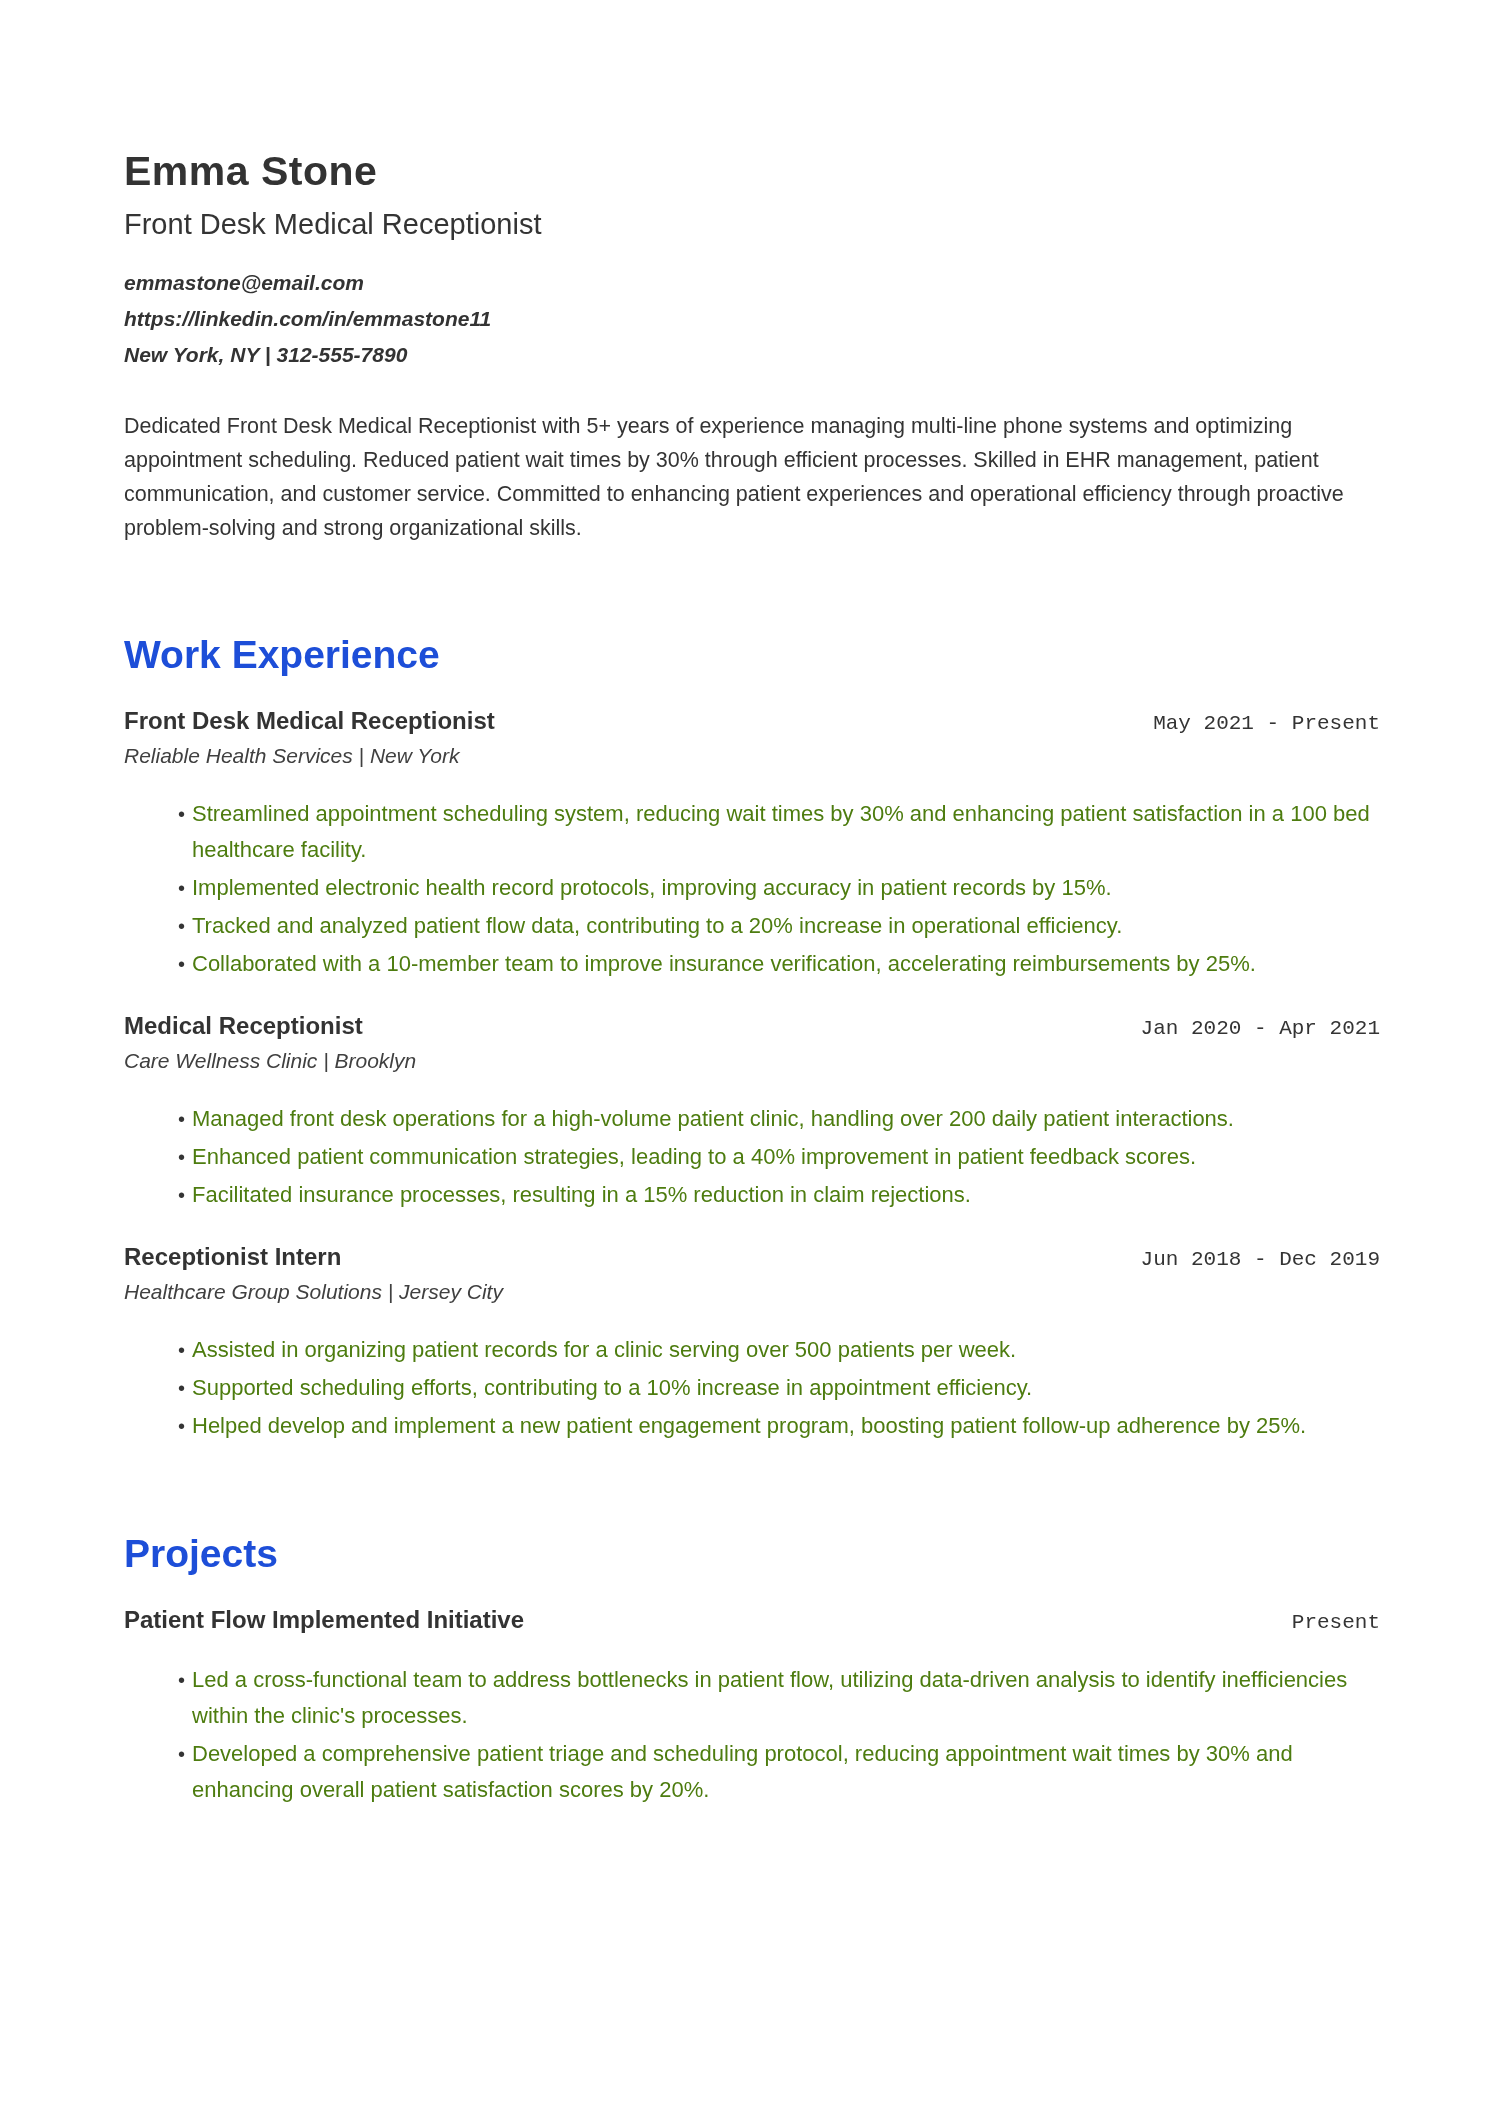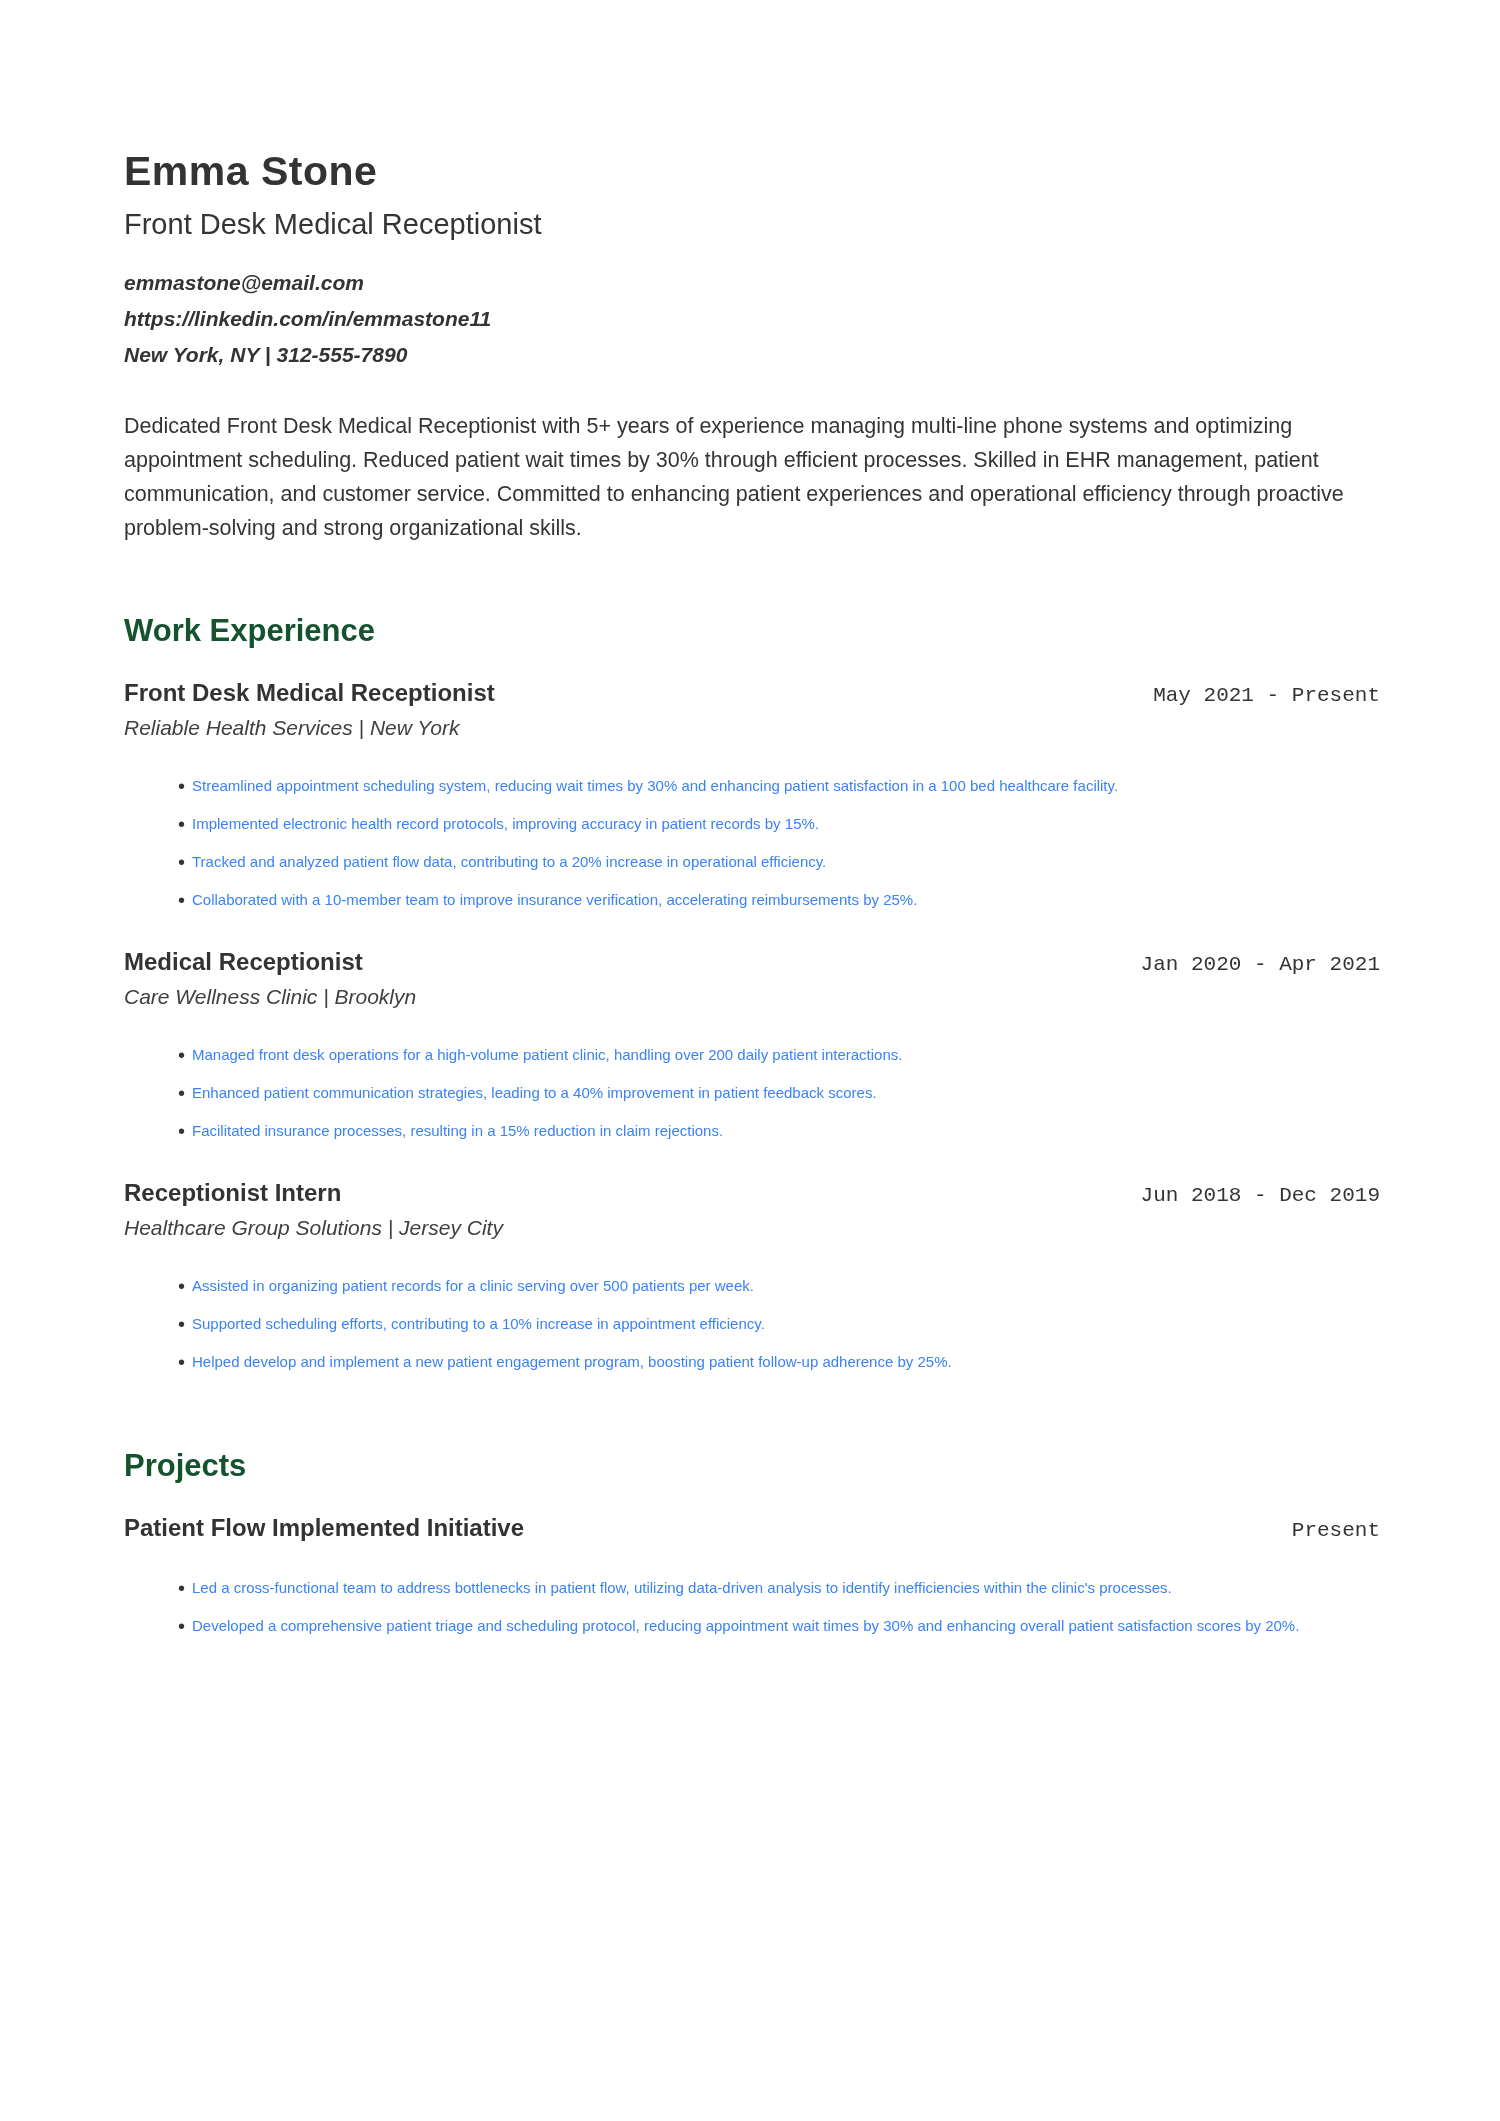--- a/index.html
+++ b/index.html
@@ -36,24 +36,24 @@
     font-weight: bold;
   }
   .summary {
     margin: 36px 0 0 0;
     font-size: 21.5px;
     line-height: 34px;
     text-align: left;
     color: #343434;
   }
   .section-heading {
-    font-size: 31px;
+    font-size: 39px;
     font-weight: bold;
-    color: #14532d;
-    margin: 68px 0 0 0;
+    color: #1d4ed8;
+    margin: 88px 0 0 0;
   }
   .entry { margin-top: 30px; }
   .entry-head {
     display: flex;
     justify-content: space-between;
     align-items: baseline;
   }
   .entry-title {
     font-size: 24px;
     font-weight: bold;
@@ -73,24 +73,24 @@
     color: #404040;
   }
   ul.bullets {
     list-style: none;
     margin: 28px 0 0 0;
     padding: 0 0 0 54px;
   }
   ul.bullets li {
     position: relative;
     padding-left: 14px;
-    font-size: 15px;
+    font-size: 22px;
     line-height: 36px;
     margin-bottom: 2px;
-    color: #3b82f6;
+    color: #4d7c0f;
   }
   ul.bullets li::before {
     content: "\2022";
     position: absolute;
     left: 0;
     top: 0;
     font-size: 20px;
     color: #343434;
   }
   .project-bullets { margin-top: 80px; }

